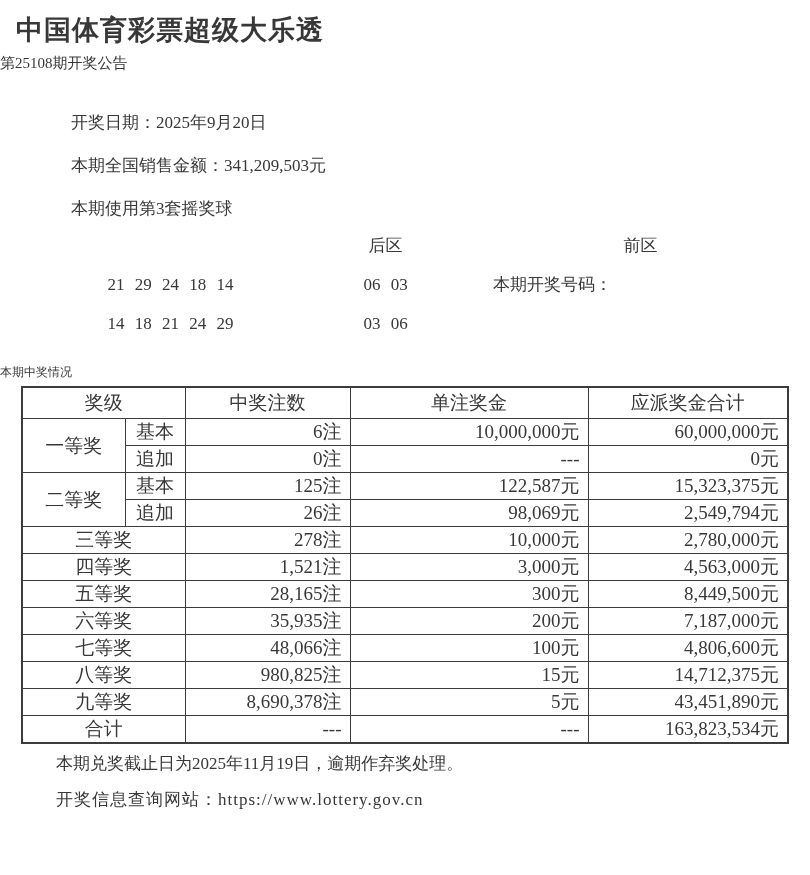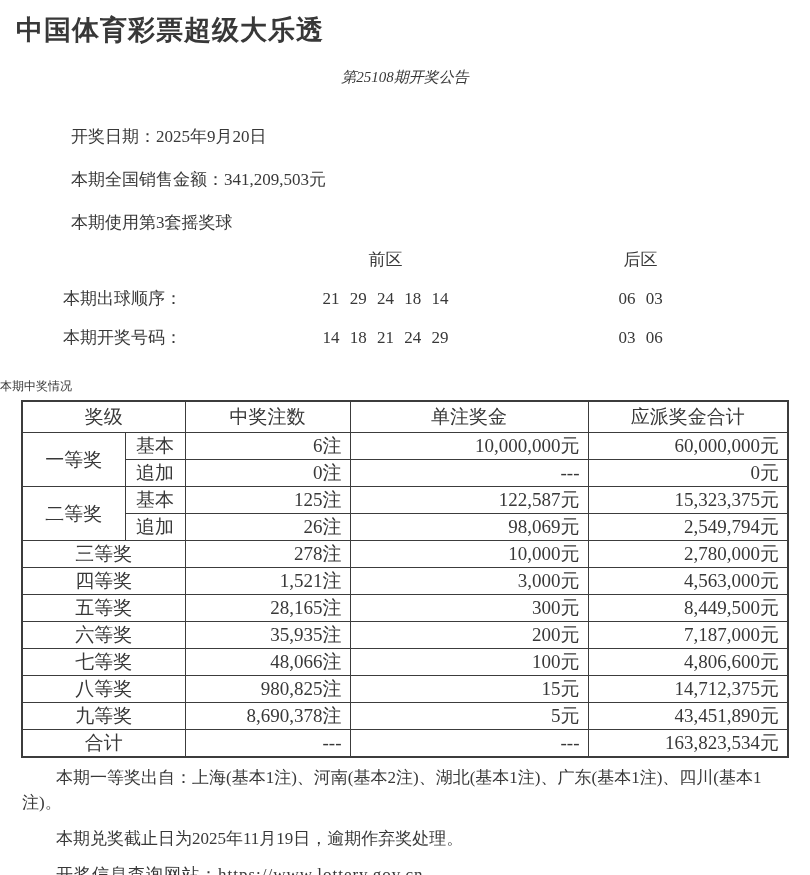--- a/index.html
+++ b/index.html
@@ -13,25 +13,24 @@
   }
   .title {
     text-align: left;
     font-size: 27px;
     font-weight: bold;
     letter-spacing: 1px;
     margin: 16px 16px 0;
     line-height: 28px;
   }
   .subtitle {
-    text-align: center;
+    text-align: left;
     font-size: 15px;
-    margin: 24px 0 0;
+    margin: 10px 0 0;
     line-height: 18px;
-    font-style: italic;
   }
   .info { margin: 33px 0 0 63px; font-size: 17px; }
   .info p { margin: 8px; line-height: 35px; }
   .zones {
     display: grid;
     grid-template-columns: 215px 215px 295px;
     row-gap: 15px;
     margin: 5px 0 0 63px;
     font-size: 17px;
   }
@@ -71,24 +70,23 @@
 <div class="subtitle">第25108期开奖公告</div>
 
 <div class="info">
   <p>开奖日期：2025年9月20日</p>
   <p>本期全国销售金额：341,209,503元</p>
   <p>本期使用第3套摇奖球</p>
 </div>
 
 <div class="zones">
   <div></div>
+  <div class="zone-head">后区</div>
   <div class="zone-head">前区</div>
-  <div class="zone-head">后区</div>
 
-  <div>本期出球顺序：</div>
   <div class="nums">21 29 24 18 14</div>
   <div class="nums">06 03</div>
 
   <div>本期开奖号码：</div>
   <div class="nums">14 18 21 24 29</div>
   <div class="nums">03 06</div>
 </div>
 
 <div class="tbl-title">本期中奖情况</div>
 
@@ -178,16 +176,15 @@
   <tr>
     <td class="c" colspan="2">合计</td>
     <td class="r">---</td>
     <td class="r">---</td>
     <td class="r">163,823,534元</td>
   </tr>
 </tbody>
   </table>
 
 <div class="notes">
-  <p>本期一等奖出自：上海(基本1注)、河南(基本2注)、湖北(基本1注)、广东(基本1注)、四川(基本1注)。</p>
   <p>本期兑奖截止日为2025年11月19日，逾期作弃奖处理。</p>
   <p class="url">开奖信息查询网站：https://www.lottery.gov.cn</p>
 </div>
 
 </body></html>

